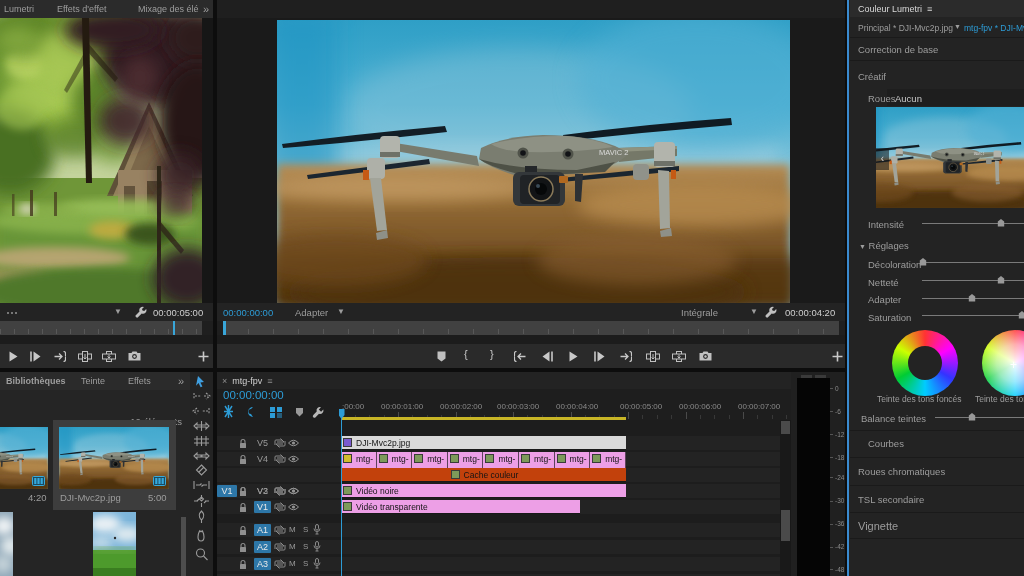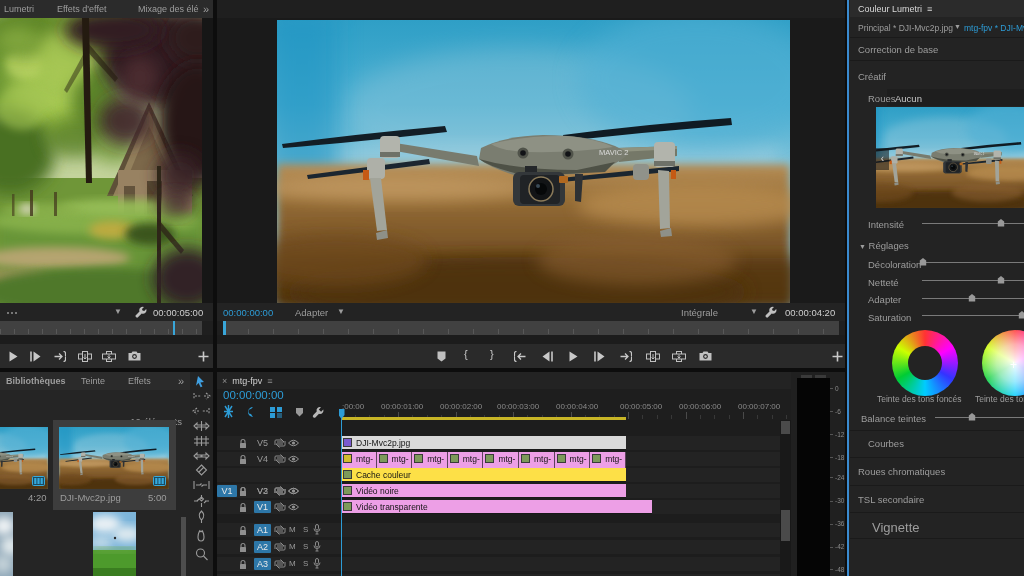--- a/index.html
+++ b/index.html
@@ -590,23 +590,23 @@
     <div class="abs" style="top:32px;left:124px;width:285px;height:14px;">
       <div class="clipseg"><i class="fx" style="background:#d2bc2e;"></i>mtg-</div>
           <div class="clipseg"><i class="fx"></i>mtg-</div>
           <div class="clipseg"><i class="fx"></i>mtg-</div>
           <div class="clipseg"><i class="fx"></i>mtg-</div>
           <div class="clipseg"><i class="fx"></i>mtg-</div>
           <div class="clipseg"><i class="fx"></i>mtg-</div>
           <div class="clipseg"><i class="fx"></i>mtg-</div>
           <div class="clipseg"><i class="fx"></i>mtg-</div>
     </div>
-    <div class="abs clip" style="top:48px;left:124px;width:285px;background:#fde047;"><i class="fx"></i>Cache couleur</div>
+    <div class="abs clip" style="top:48px;left:124px;width:285px;background:#c2410c;text-align:center;"><i class="fx"></i>Cache couleur</div>
     <div class="abs clip" style="top:64px;left:124px;width:285px;background:#ed9fe6;"><i class="fx"></i>Vidéo noire</div>
-    <div class="abs clip" style="top:80px;left:124px;width:311px;background:#ed9fe6;"><i class="fx"></i>Vidéo transparente</div>
+    <div class="abs clip" style="top:80px;left:124px;width:239px;background:#ed9fe6;"><i class="fx"></i>Vidéo transparente</div>
 
     <div class="abs" style="left:563px;top:0;width:11px;height:156px;background:#191919;"></div>
     <div class="abs" style="left:564px;top:1px;width:9px;height:13px;background:#4a4a4a;"></div>
     <div class="abs" style="left:564px;top:90px;width:9px;height:31px;background:#4a4a4a;"></div>
   </div>
 
   <div class="abs" style="left:123.5px;top:40px;width:1.5px;height:164px;background:#2d9cd6;"></div>
   <div class="abs" style="left:121.5px;top:37px;width:6px;height:10px;background:#2d9cd6;clip-path:polygon(0 0,100% 0,100% 60%,50% 100%,0 60%);"></div>
 </div>
 
@@ -681,16 +681,16 @@
   <div class="abs dim" style="left:30px;top:394px;font-size:8.5px;">Teinte des tons foncés</div>
   <div class="abs dim" style="left:128px;top:394px;font-size:8.5px;">Teinte des tons</div>
   <div class="abs dim" style="left:14px;top:413px;font-size:9.5px;">Balance teintes</div>
   <div class="abs" style="left:3px;top:430px;width:174px;height:1px;background:#1a1a1a;"></div>
   <div class="abs dim" style="left:11px;top:438px;font-size:9.5px;margin-left:10px;">Courbes</div>
   <div class="abs" style="left:3px;top:457px;width:174px;height:1px;background:#1a1a1a;"></div>
   <div class="abs dim" style="left:11px;top:466px;font-size:9.5px;">Roues chromatiques</div>
   <div class="abs" style="left:3px;top:485px;width:174px;height:1px;background:#1a1a1a;"></div>
   <div class="abs dim" style="left:11px;top:494px;font-size:9.5px;">TSL secondaire</div>
   <div class="abs" style="left:3px;top:512px;width:174px;height:1px;background:#1a1a1a;"></div>
-  <div class="abs dim" style="left:25px;top:520px;font-size:13px;">Vignette</div>
+  <div class="abs dim" style="left:11px;top:520px;font-size:11px;">Vignette</div>
   <div class="abs" style="left:3px;top:538px;width:174px;height:1px;background:#1a1a1a;"></div>
 </div>
 
 </div>
 </body></html>

